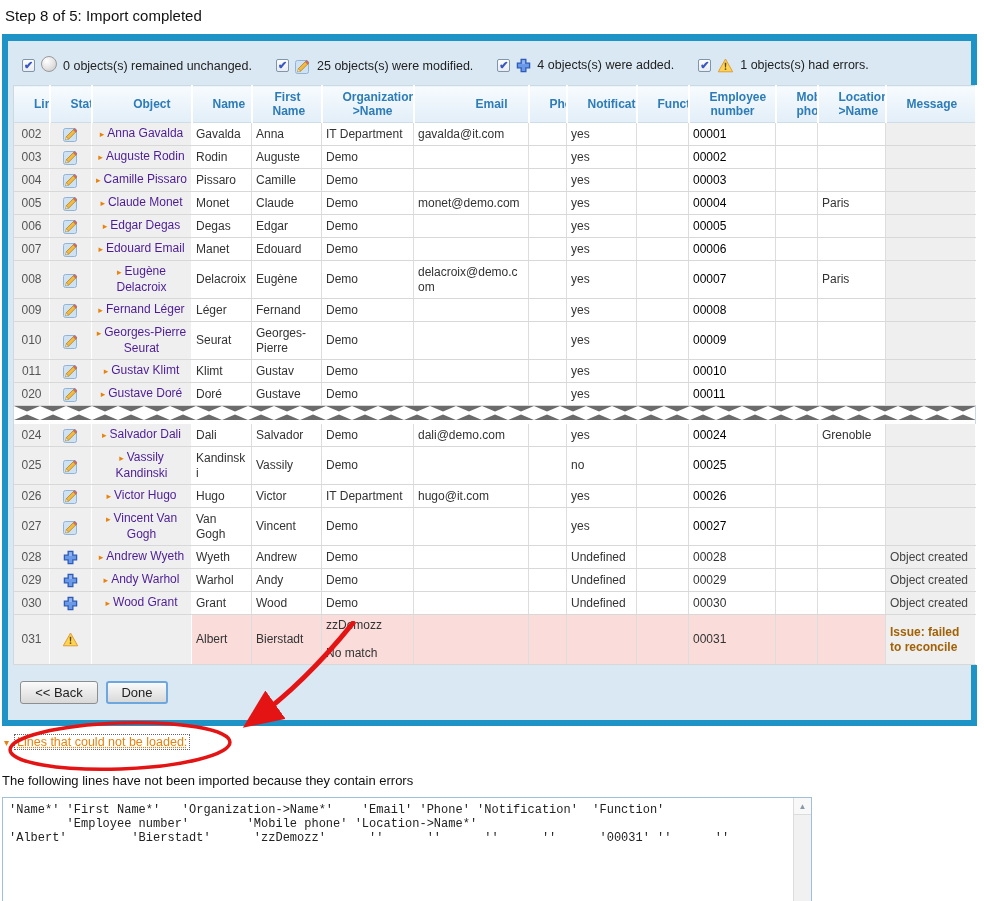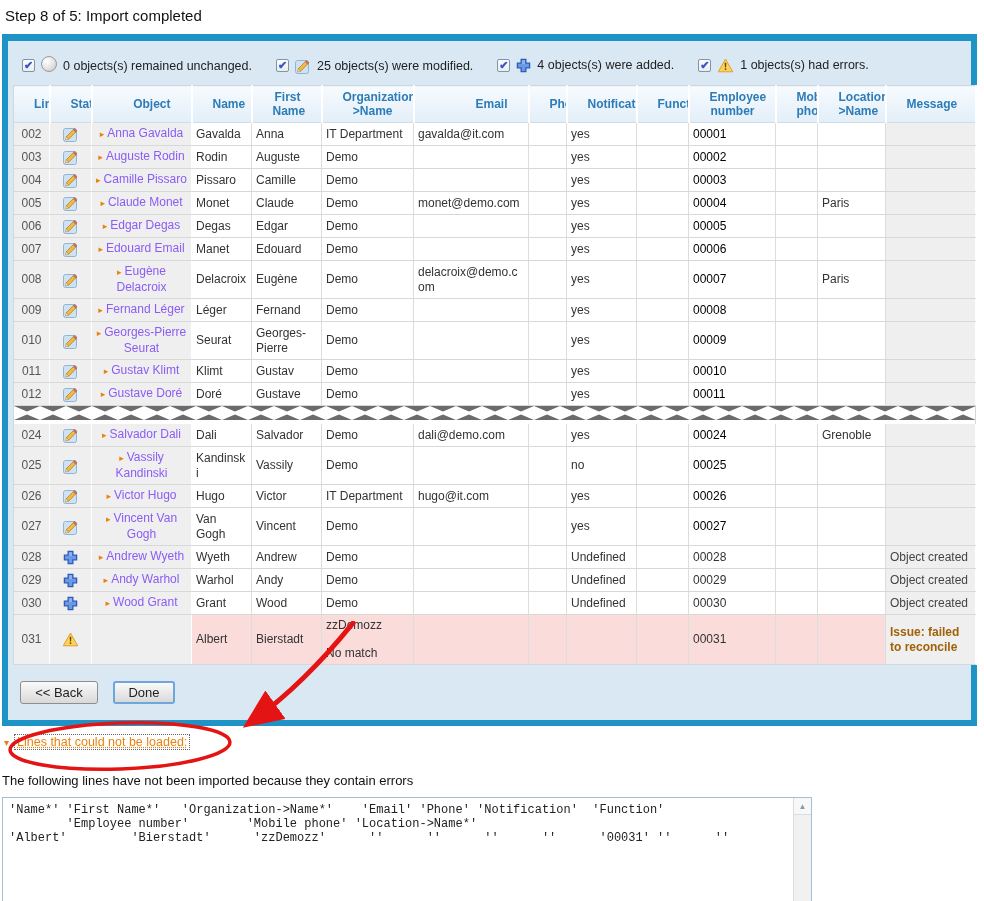--- a/index.html
+++ b/index.html
@@ -20,33 +20,33 @@
 
   
   table.imp{border-collapse:collapse;width:100%;background:#fff;table-layout:fixed;border:1px solid #cdd9e2;font-size:12px}
   thead th{background:linear-gradient(#f7fbfe,#e2eef8);color:#2d7cb8;font-weight:bold;text-align:right;
            padding:4px 20px;border-right:2px solid #fff;border-bottom:1px solid #cfdde8;line-height:14px;overflow:hidden}
   tbody td{border-right:1px solid #ddd;border-bottom:1px solid #d8d8d8;padding:3px 4px;color:#333;
            vertical-align:middle;line-height:15px;overflow:hidden;word-wrap:break-word}
   td.g{background:#efefef;border-right-color:#fff}
   td.center{text-align:center}
   td.line{color:#555}
-  a.obj{color:#8b5cf6;text-decoration:none;cursor:pointer}
+  a.obj{color:#4c1d95;text-decoration:none;cursor:pointer}
   .obj-arrow{color:#e8820c;font-size:9px;margin-right:3px}
   td.emp-bold{font-weight:normal;color:#000}
   td.err{background:#fadcda}
   td.msg-ok{color:#444}
   td.msg-err{color:#a16207;font-weight:bold}
   .org-note{margin-top:13px}
   td.tear-td{padding:0;border-left:none;border-right:none;border-bottom:none;background:#fff;height:14px}
 
   .status-icon{display:inline-block;vertical-align:middle}
 
   
-  .btns{margin:16px 0 4px 7px;display:flex;gap:15px}
+  .btns{margin:16px 0 4px 7px;display:flex;gap:8px}
   button.btn{font-family:inherit;font-size:13px;color:#222;padding:2px 12px;border:1px solid #8e8e8e;border-radius:3px;
              background:linear-gradient(#fafafa,#d9d9d9);min-width:78px;cursor:pointer}
   button.done{border:2px solid #6da7dd;min-width:62px}
 
   
   .link-row{position:relative;margin:9px 12px 0 4px;height:20px;font-size:12.5px}
   .tri{color:#e8820c;font-size:10px;margin-right:5px}
   a.load-link{color:#e8820c;border:1px dotted #666;padding:0 2px;cursor:pointer;
               text-decoration:underline;text-decoration-style:dotted}
   svg.annotation{position:absolute;left:-2px;top:-114px;pointer-events:none;z-index:6}
@@ -350,21 +350,21 @@
           <td></td>
           <td></td>
           <td>yes</td>
           <td></td>
           <td class="emp-bold">00010</td>
           <td></td>
           <td></td>
           <td class="g msg-ok"></td>
         </tr>
         <tr>
-          <td class="g center line">012</td>
+          <td class="g center line">020</td>
           <td class="g center"><span><svg class="status-icon" width="16" height="16" viewBox="0 0 16 16">
                 <rect x="0.5" y="2.5" width="13" height="13" rx="2" fill="#cfe2f3" stroke="#90b4d6"></rect>
                 <path d="M10.2 3.8 L11.5 2.5 L13.9 4.9 L12.6 6.2 Z" fill="#e06666" stroke="#a94442" stroke-width="0.5"></path>
                 <path d="M3.2 10.8 L10.2 3.8 L12.6 6.2 L5.6 13.2 Z" fill="#f4b942" stroke="#a97b16" stroke-width="0.7"></path>
                 <path d="M3.2 10.8 L5.6 13.2 L2.4 14 Z" fill="#f3ead1" stroke="#a97b16" stroke-width="0.5"></path>
               </svg></span></td>
           <td class="g center"><span class="obj-arrow">▸</span><a class="obj">Gustave Doré</a></td>
           <td>Doré</td>
           <td>Gustave</td>
           <td>Demo</td>

